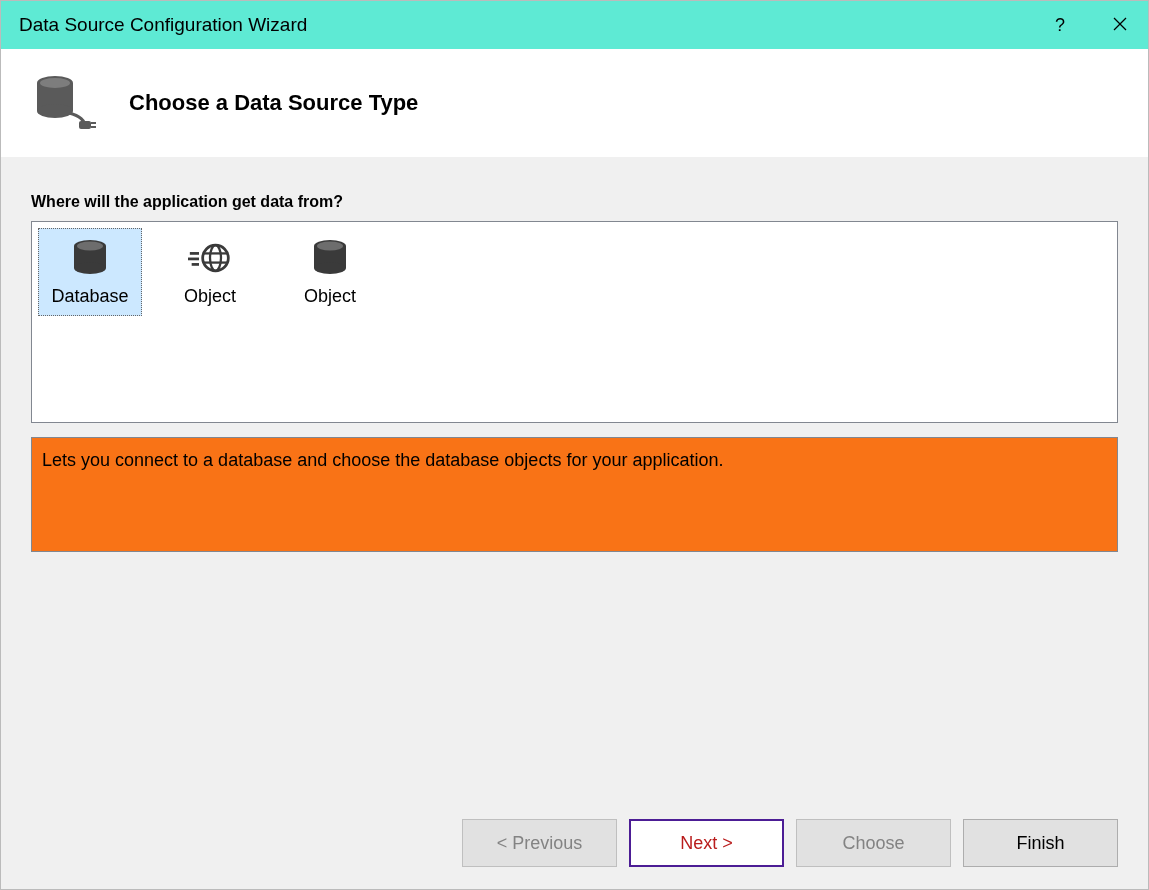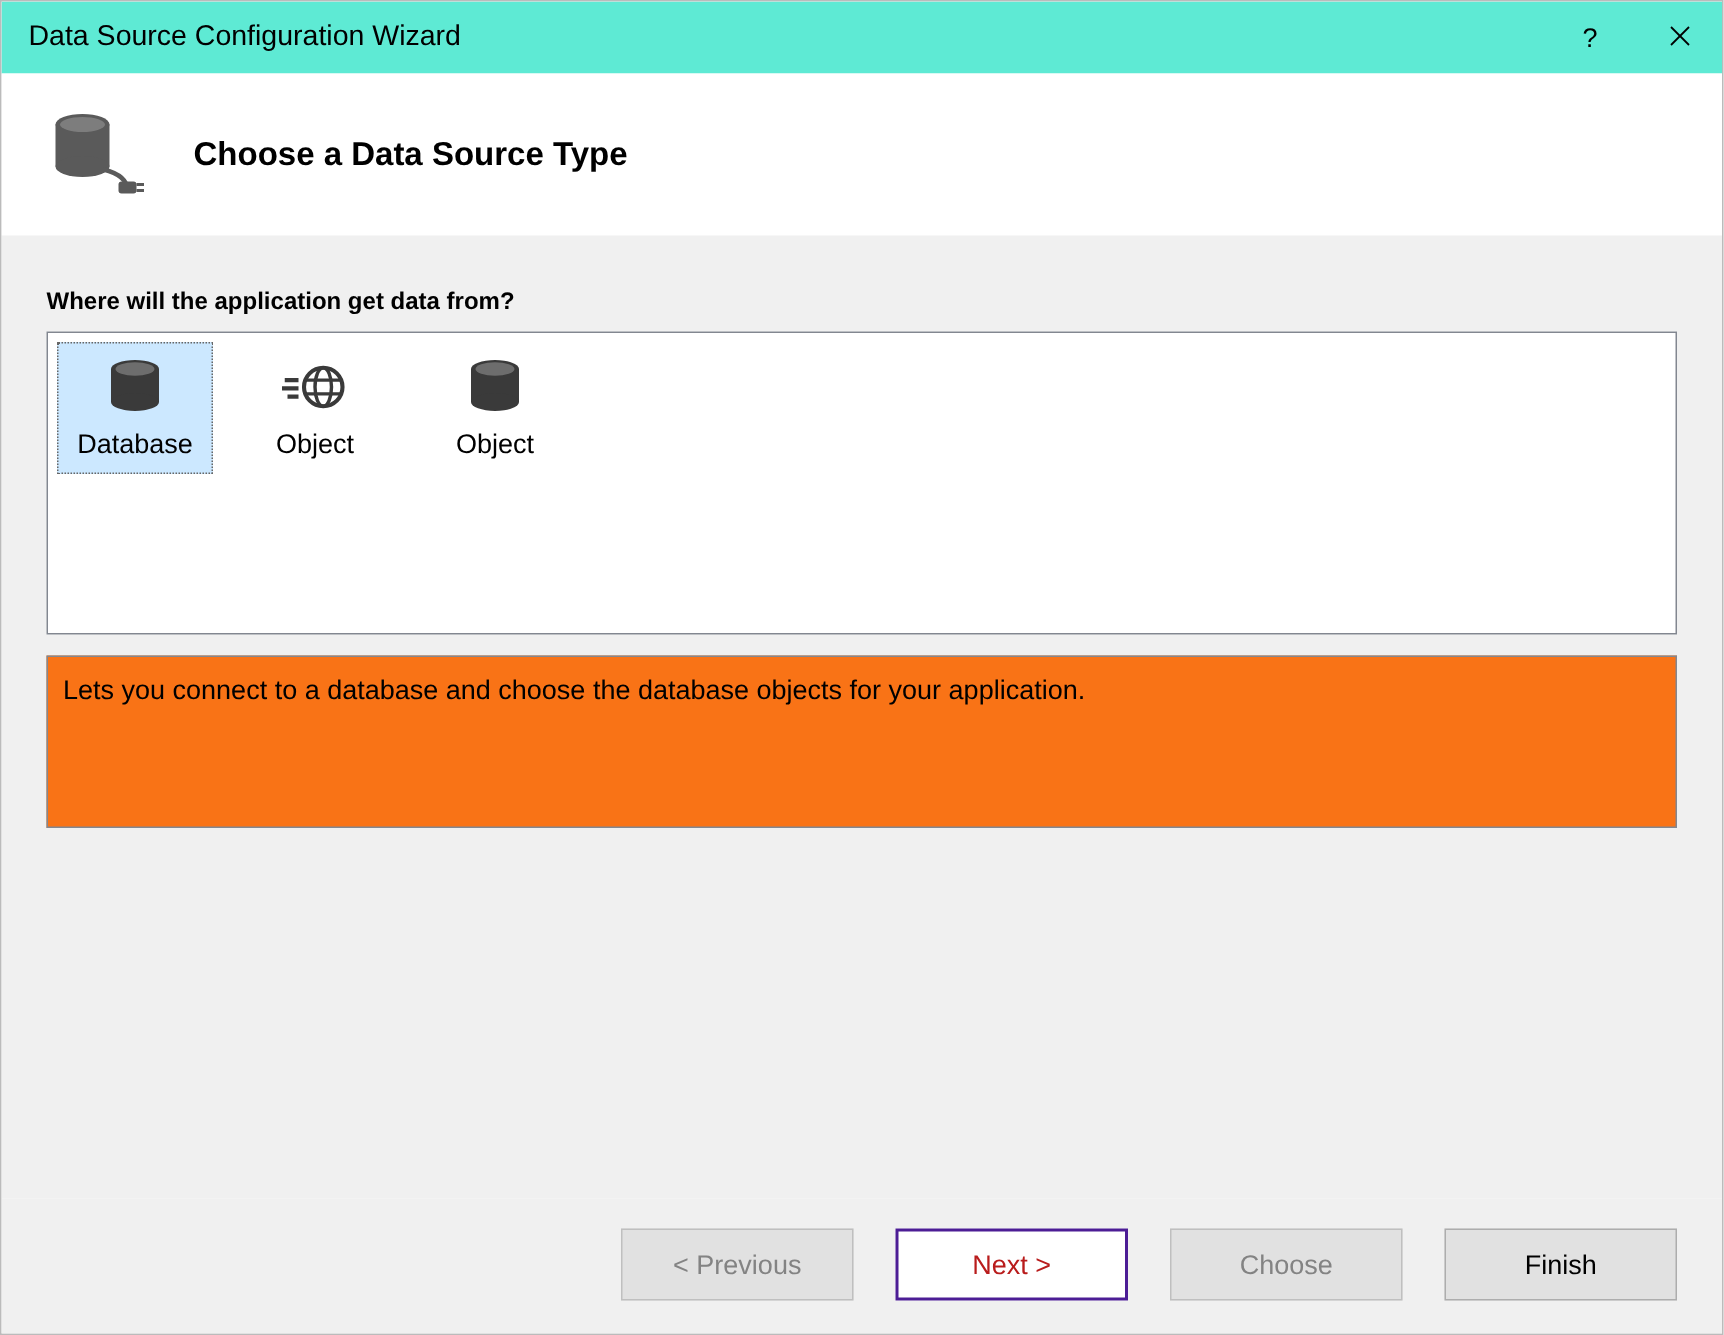--- a/index.html
+++ b/index.html
@@ -116,21 +116,21 @@
       padding: 12px 10px;
       font-size: 18px;
       color: #000;
     }
     
     .button-bar {
       background: #f0f0f0;
       padding: 20px 30px 22px 30px;
       display: flex;
       justify-content: flex-end;
-      gap: 28px;
+      gap: 12px;
     }
     .btn {
       width: 155px;
       height: 48px;
       font-size: 18px;
       font-family: inherit;
       display: flex;
       align-items: center;
       justify-content: center;
       border: 1px solid #adadad;

